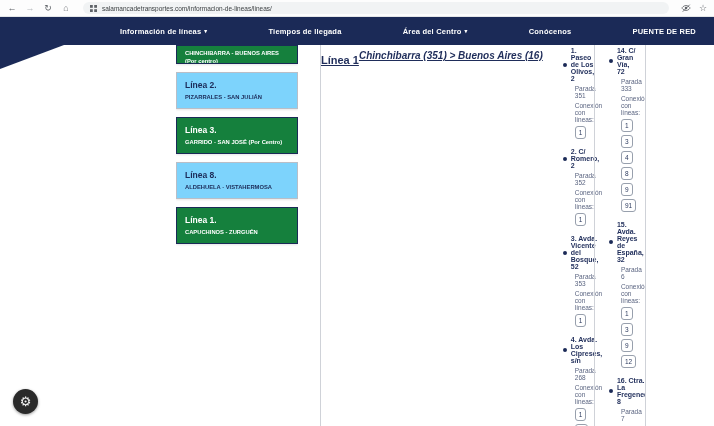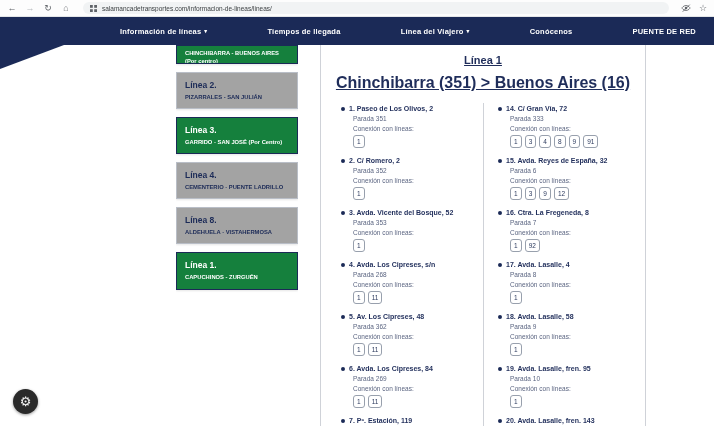--- a/index.html
+++ b/index.html
@@ -41,43 +41,43 @@
     position: absolute; top: 0; left: 0; width: 64px; height: 24px;
     background: #1b2a57; clip-path: polygon(0 0, 100% 0, 0 100%);
   }
 
   
   .sidebar {
     position: absolute; top: 0; left: 176px; width: 122px; height: 100%;
     display: flex; flex-direction: column; gap: 8px; overflow: hidden;
   }
   .line-card {
-    border: 1px solid #b9bec7; background: #a3a3a3; padding: 7px 8px;
+    border: 1px solid #b9bec7; background: #7dd3fc; padding: 7px 8px;
     box-shadow: 0 1px 2px rgba(0,0,0,.10); cursor: pointer; flex: 0 0 auto;
   }
   .line-card[data-variant="dark"] { background: #15803d; border-color: #1b2a57; }
   .line-title { font-size: 8.5px; font-weight: bold; color: #1b2a57; margin-bottom: 3px; }
   .line-sub { font-size: 5.8px; font-weight: bold; color: #1b2a57; line-height: 1.4; }
   .line-card[data-variant="dark"] .line-title,
   .line-card[data-variant="dark"] .line-sub { color: #fff; }
   .line-card.partial { height: 19px; overflow: hidden; padding-top: 3px; }
 
   
   .main-panel {
     position: absolute; top: 0; left: 320px; width: 326px; bottom: 0;
     border-left: 1px solid #cfd2d8; border-right: 1px solid #cfd2d8;
-    display: flex; flex-direction: column;
+    display: flex; flex-direction: row;
   }
   .line-heading {
     text-align: center; font-size: 11px; font-weight: bold;
     text-decoration: underline; color: #1f2d5a; margin: 9px 0 3px;
   }
   .route-heading {
-    text-align: center; font-size: 16px; font-weight: bold;
-    text-decoration: underline; color: #1f2d5a; margin: 5px 0 11px;
+    text-align: center; font-size: 10px; font-weight: bold;
+    text-decoration: underline; color: #1f2d5a; margin: 5px 0 11px; font-style: italic;
   }
   .stops { flex: 1; display: flex; min-height: 0; overflow: hidden; }
   .stops-col { width: 50%; padding: 2px 6px 0 20px; }
   .stops-col.right { border-left: 1px solid #cfd2d8; padding-left: 14px; }
   .stop { margin-bottom: 9px; }
   .stop-head { display: flex; align-items: center; gap: 4px; cursor: pointer; }
   .stop-marker {
     width: 4px; height: 4px; border: 2px solid #1b2a57; border-radius: 50%;
     background: #fff; flex: 0 0 auto;
   }
@@ -129,21 +129,21 @@
 
     <span class="nav-item" data-dropdown="true">
       <span>Información de líneas</span><span class="nav-caret">▾</span>
     </span>
 
     <span class="nav-item" data-dropdown="false">
       <span>Tiempos de llegada</span>
     </span>
 
     <span class="nav-item" data-dropdown="true">
-      <span>Línea del Viajero</span><span class="nav-caret">▾</span>
+      <span>Área del Centro</span><span class="nav-caret">▾</span>
     </span>
 
     <span class="nav-item" data-dropdown="false">
       <span>Conócenos</span>
     </span>
 
     <span class="nav-item" data-dropdown="false">
       <span>PUENTE DE RED</span>
     </span>
   </div>
@@ -159,24 +159,20 @@
       <div class="line-card" data-variant="light">
         <div class="line-title">Línea 2.</div>
         <div class="line-sub">PIZARRALES - SAN JULIÁN</div>
       </div>
 
       <div class="line-card" data-variant="dark">
         <div class="line-title">Línea 3.</div>
         <div class="line-sub">GARRIDO - SAN JOSÉ (Por Centro)</div>
       </div>
 
-      <div class="line-card" data-variant="light">
-        <div class="line-title">Línea 4.</div>
-        <div class="line-sub">CEMENTERIO - PUENTE LADRILLO</div>
-      </div>
 
 
 
 
       <div class="line-card" data-variant="light">
         <div class="line-title">Línea 8.</div>
         <div class="line-sub">ALDEHUELA - VISTAHERMOSA</div>
       </div>
 
       <div class="line-card" data-variant="dark">

